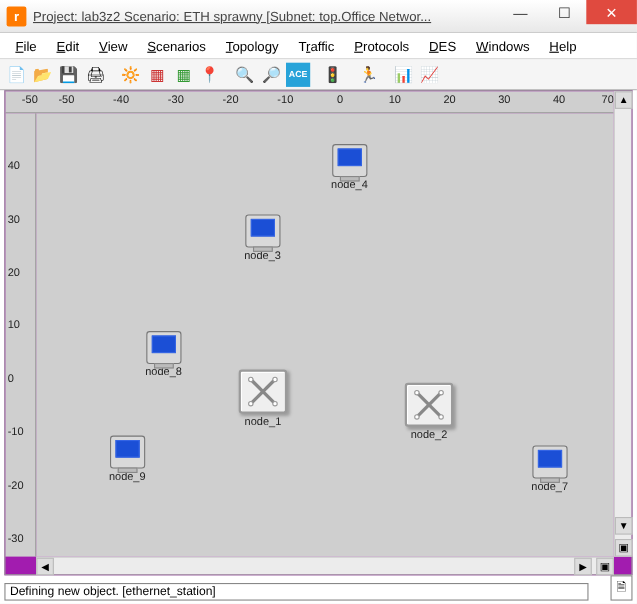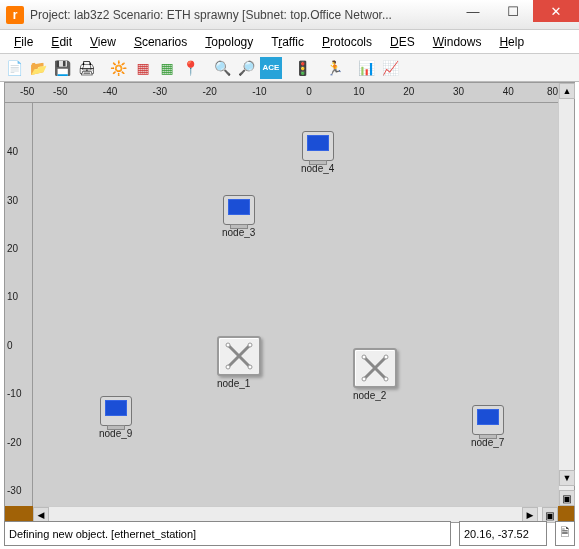--- a/index.html
+++ b/index.html
@@ -1,63 +1,63 @@
 <!DOCTYPE html>
 <html><head>
 <meta charset="utf-8">
 <style>
 * { box-sizing: border-box; margin: 0; padding: 0; font-family: 'Segoe UI', Tahoma, sans-serif; }
 body { background: #fff; width: 579px; height: 549px; overflow: hidden; position: relative; }
 
 
 .titlebar { height: 30px; background: linear-gradient(#fff,#e8e8e8); display: flex; align-items: center; border-bottom: 1px solid #ccc; }
 .titlebar .icon { width: 18px; height: 18px; margin: 0 6px; background: #ff7a00; display: flex; align-items: center; justify-content: center; color: #fff; font-weight: bold; font-size: 12px; border-radius: 2px; }
-.titlebar .title { flex: 1; font-size: 12px; color: #444; white-space: nowrap; overflow: hidden; text-overflow: ellipsis; }
+.titlebar .title { flex: 1; font-size: 12px; color: #444; white-space: nowrap; overflow: hidden; text-overflow: ellipsis; text-decoration: underline; }
 .titlebar .winbtns { display: flex; height: 100%; }
 .titlebar .winbtn { width: 40px; height: 22px; display: flex; align-items: center; justify-content: center; font-size: 13px; color: #333; cursor: pointer; }
 .titlebar .winbtn.close { background: #e04a3f; color: #fff; width: 46px; }
 .titlebar .winbtn.min, .titlebar .winbtn.max { background: transparent; }
 
 
 .menubar { height: 24px; display: flex; align-items: center; padding: 0 6px; gap: 2px; border-bottom: 1px solid #ccc; }
 .menubar .mitem { font-size: 12px; padding: 2px 8px; cursor: pointer; }
 .menubar .mitem u { text-decoration: underline; }
 
 
 .toolbar { height: 28px; display: flex; align-items: center; padding: 0 4px; gap: 2px; border-bottom: 1px solid #bbb; background: #f5f5f5; }
 .tbtn { width: 22px; height: 22px; border: 1px solid transparent; display:flex; align-items:center; justify-content:center; cursor:pointer; font-size:14px; }
 .tsep { width: 6px; }
 
 
-.work { position: absolute; left: 4px; top: 82px; right: 4px; bottom: 26px; background: #a16207; border: 1px solid #999; }
+.work { position: absolute; left: 4px; top: 82px; right: 4px; bottom: 26px; background: #a21caf; border: 1px solid #999; }
 .ruler-h { position:absolute; left:0; top:0; right:16px; height:20px; background:#cfcfcf; border-bottom:1px solid #999; }
 .ruler-v { position:absolute; left:0; top:20px; width:28px; bottom:16px; background:#cfcfcf; border-right:1px solid #999; }
 .scroll-v { position:absolute; right:0; top:0; width:16px; bottom:16px; background:#ececec; border-left:1px solid #ccc; }
 .scroll-v .arrow { width:16px; height:16px; background:#ddd; display:flex; align-items:center; justify-content:center; font-size:9px; border:1px solid #bbb; }
 .scroll-v .arrow.up { position:absolute; top:0; }
 .scroll-v .arrow.dn { position:absolute; bottom:20px; }
 .scroll-v .sq { position:absolute; bottom:0; width:16px; height:16px; background:#ddd; border:1px solid #bbb; display:flex; align-items:center; justify-content:center; font-size:10px; }
 .scroll-h { position:absolute; left:28px; right:16px; bottom:0; height:16px; background:#ececec; border-top:1px solid #ccc; }
 .scroll-h .arrow { width:16px; height:16px; background:#ddd; display:flex; align-items:center; justify-content:center; font-size:9px; border:1px solid #bbb; position:absolute; }
 .scroll-h .arrow.l { left:0; } .scroll-h .arrow.r { right:20px; }
 .scroll-h .sq { position:absolute; right:0; width:16px; height:16px; background:#ddd; border:1px solid #bbb; display:flex; align-items:center; justify-content:center; font-size:10px; }
 .canvas { position:absolute; left:28px; top:20px; right:16px; bottom:16px; background:#cfcfcf; overflow:hidden; }
 .tick-h { position:absolute; top:3px; font-size:10px; color:#222; transform:translateX(-50%); }
 .tick-v { position:absolute; left:2px; font-size:10px; color:#222; transform:translateY(-50%); }
 
-.node { position:absolute; font-size:10px; color:#222; }
+.node { position:absolute; text-align:center; font-size:10px; color:#222; }
 .node .pc { width:32px; height:30px; margin:0 auto 2px; background:#d9d9d9; border:1px solid #777; border-radius:3px; position:relative; }
 .node .pc .screen { position:absolute; top:3px; left:4px; right:4px; height:16px; background:#1b4fd6; border:1px solid #3565e4; }
 .node .pc .base { position:absolute; bottom:-5px; left:6px; right:6px; height:5px; background:#bbb; border:1px solid #888; }
 .node .switch { width:44px; height:40px; margin:0 auto 2px; background:#efefef; border:2px solid #9a9a9a; border-radius:3px; display:flex; align-items:center; justify-content:center; box-shadow: inset 1px 1px 0 #fff, 2px 2px 3px rgba(0,0,0,.25); }
 .node .switch svg line { stroke:#888; stroke-width:3; }
 .node .switch svg circle { fill:#fff; stroke:#999; }
 
 
-.status { position:absolute; left:4px; right:4px; bottom:3px; height:25px; display:flex; gap:8px; font-size:11px; }
+.status { position:absolute; left:4px; right:4px; bottom:3px; height:36px; display:flex; gap:20px; font-size:11px;align-items:flex-end; }
 .status .cell { border:1px solid #888; background:#fff; padding:1px 4px; display:flex; align-items:center; }
 .status .st-msg { flex:1; }
 .status .st-coord { width:88px; }
 .status .st-icon { width:20px; justify-content:center; }
 </style>
 </head>
 <body>
 
 <div class="titlebar">
   <div class="icon">r</div>
@@ -111,21 +111,21 @@
     <span class="tick-h" style="left:10%">-50</span>
     <span class="tick-h" style="left:19%">-40</span>
     <span class="tick-h" style="left:28%">-30</span>
     <span class="tick-h" style="left:37%">-20</span>
     <span class="tick-h" style="left:46%">-10</span>
     <span class="tick-h" style="left:55%">0</span>
     <span class="tick-h" style="left:64%">10</span>
     <span class="tick-h" style="left:73%">20</span>
     <span class="tick-h" style="left:82%">30</span>
     <span class="tick-h" style="left:91%">40</span>
-    <span class="tick-h" style="left:99%">80</span>
+    <span class="tick-h" style="left:99%">70</span>
   </div>
   <div class="ruler-v">
     <span class="tick-v" style="top:12%">40</span>
     <span class="tick-v" style="top:24%">30</span>
     <span class="tick-v" style="top:36%">20</span>
     <span class="tick-v" style="top:48%">10</span>
     <span class="tick-v" style="top:60%">0</span>
     <span class="tick-v" style="top:72%">-10</span>
     <span class="tick-v" style="top:84%">-20</span>
     <span class="tick-v" style="top:96%">-30</span>
@@ -142,56 +142,63 @@
     </div>
     <div class="node" style="left:189px; top:92px">
       <div class="pc">
           <div class="screen"></div>
           <div class="base"></div>
         </div>
       <div>node_3</div>
     </div>
 
 
+    <div class="node" style="left:99px; top:198px">
+      <div class="pc">
+          <div class="screen"></div>
+          <div class="base"></div>
+        </div>
+      <div>node_8</div>
+    </div>
 
     <div class="node" style="left:184px; top:233px">
       <div class="switch">
         <svg width="30" height="30">
             <line x1="4" y1="4" x2="26" y2="26"></line>
             <line x1="26" y1="4" x2="4" y2="26"></line>
             <circle cx="4" cy="4" r="2"></circle>
             <circle cx="26" cy="4" r="2"></circle>
             <circle cx="4" cy="26" r="2"></circle>
             <circle cx="26" cy="26" r="2"></circle>
           </svg>
       </div>
       <div>node_1</div>
     </div>
-    <div class="node" style="left:320px; top:245px">
+    <div class="node" style="left:335px; top:245px">
       <div class="switch">
         <svg width="30" height="30">
             <line x1="4" y1="4" x2="26" y2="26"></line>
             <line x1="26" y1="4" x2="4" y2="26"></line>
             <circle cx="4" cy="4" r="2"></circle>
             <circle cx="26" cy="4" r="2"></circle>
             <circle cx="4" cy="26" r="2"></circle>
             <circle cx="26" cy="26" r="2"></circle>
           </svg>
       </div>
       <div>node_2</div>
     </div>
 
     <div class="node" style="left:66px; top:293px">
       <div class="pc">
           <div class="screen"></div>
           <div class="base"></div>
         </div>
       <div>node_9</div>
     </div>
-    <div class="node" style="left:438px; top:302px">
+    <div class="node" style="left:450px; top:302px">
       <div class="pc">
           <div class="screen"></div>
           <div class="base"></div>
         </div>
       <div>node_7</div>
     </div>
   </div>
 
   <div class="scroll-v">
     <div class="arrow up">▲</div>
@@ -200,15 +207,14 @@
   </div>
   <div class="scroll-h">
     <div class="arrow l">◀</div>
     <div class="arrow r">▶</div>
     <div class="sq">▣</div>
   </div>
 </div>
 
 <div class="status">
   <div class="cell st-msg">Defining new object. [ethernet_station]</div>
-  <div class="cell st-coord">20.16, -37.52</div>
   <div class="cell st-icon">🗎</div>
 </div>
 
 </body></html>

